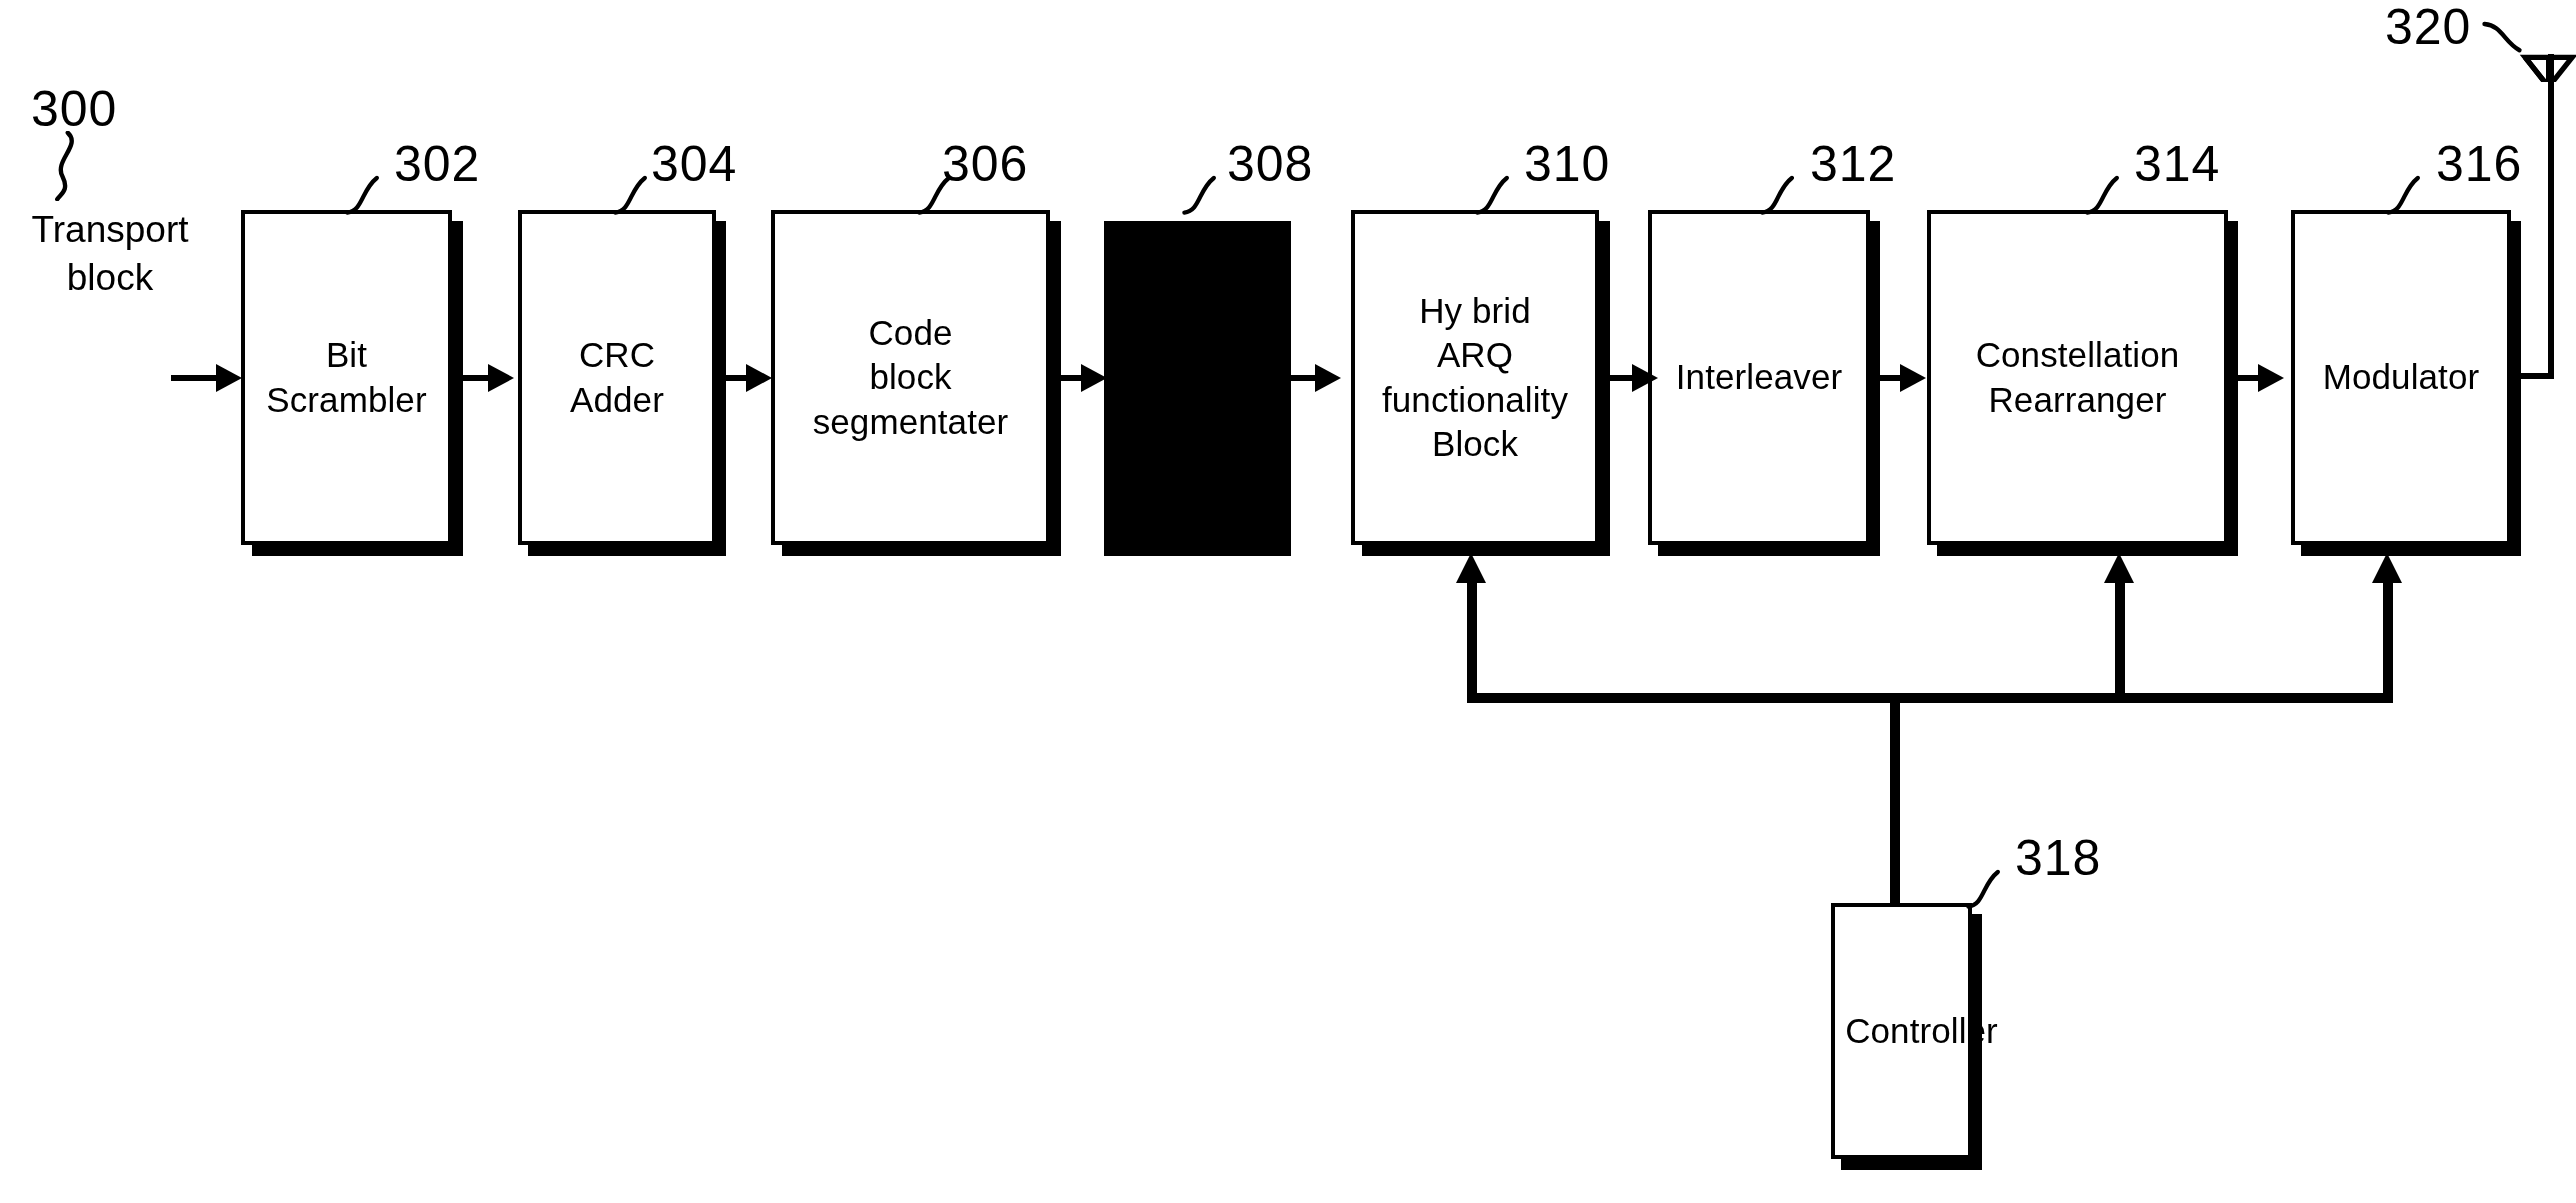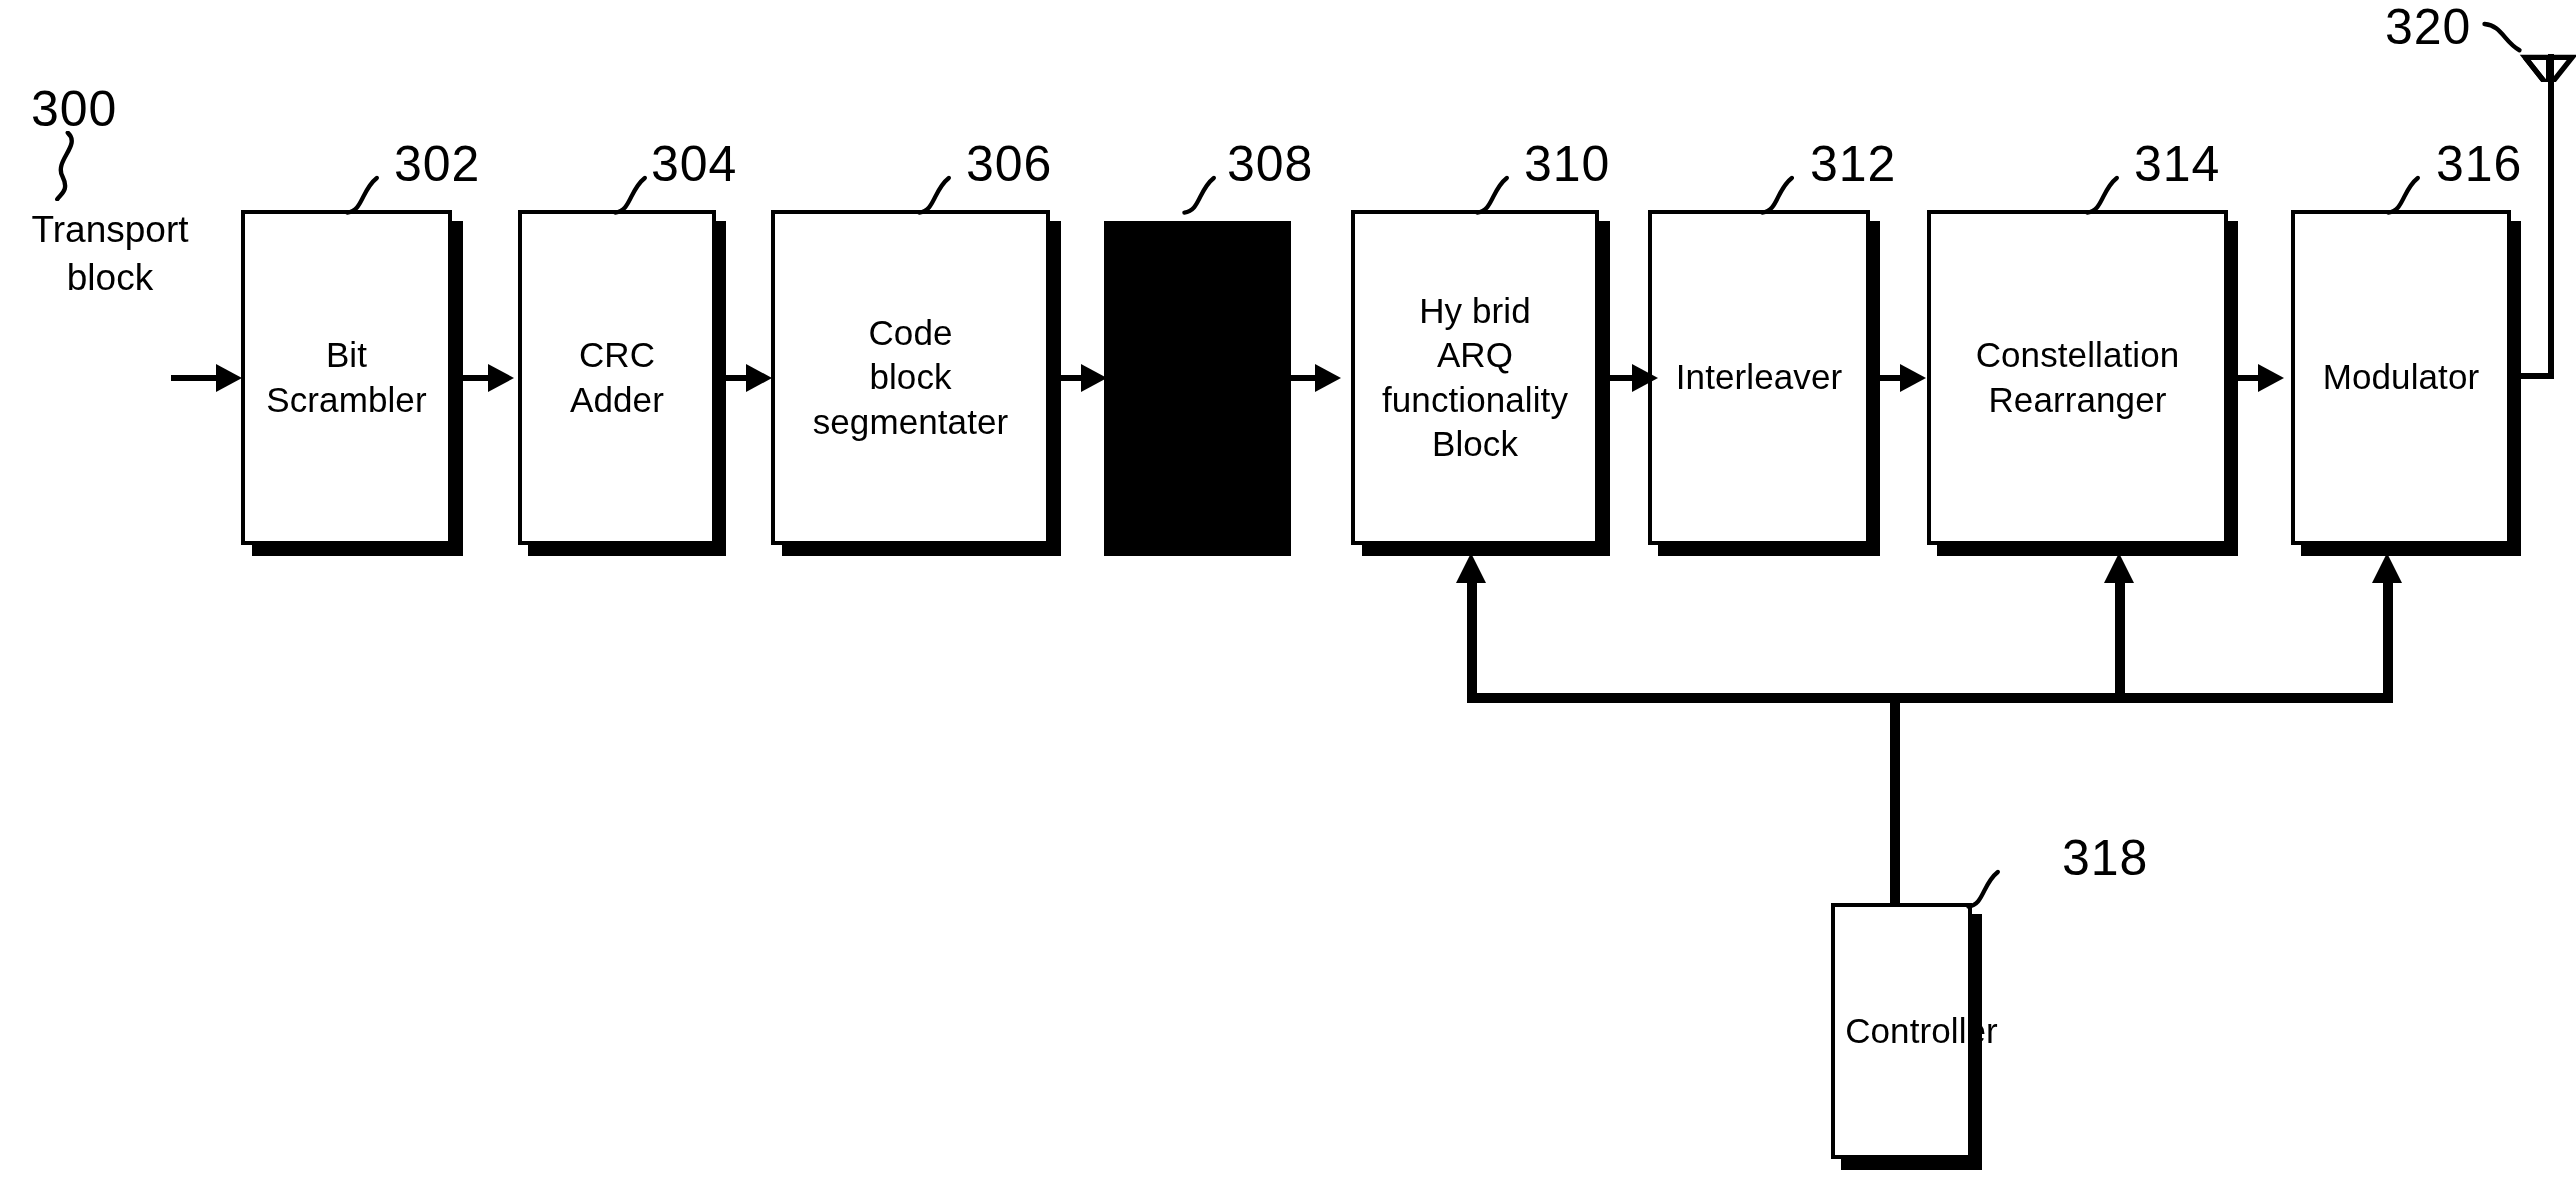--- a/index.html
+++ b/index.html
@@ -73,21 +73,21 @@
 
   <div class="shadow" style="left:782px;top:221px;width:279px;height:335px;"></div>
   <div class="pbox" style="left:771px;top:210px;width:279px;height:335px;">
     <span class="lbl">Code
 block
 segmentater</span>
   </div>
   <svg class="leader" style="left:914px;top:171px;width:61px;height:45px;" viewBox="0 0 70 52" width="61" height="45">
     <path d="M6,48 C24,46 22,22 40,8" stroke="#000" stroke-width="5" fill="none" stroke-linecap="round"></path>
   </svg>
-  <div class="refnum" style="left:966px;top:139px;text-align:right;">306</div>
+  <div class="refnum" style="left:942px;top:139px;text-align:right;">306</div>
 
   <div class="hline" style="left:1050px;top:375px;width:38px;"></div>
   <div class="arrowR" style="left:1081px;top:364px;"></div>
 
   <div class="shadow" style="left:1104px;top:221px;width:187px;height:335px;"></div>
   <svg class="leader" style="left:1179px;top:171px;width:61px;height:45px;" viewBox="0 0 70 52" width="61" height="45">
     <path d="M6,48 C24,46 22,22 40,8" stroke="#000" stroke-width="5" fill="none" stroke-linecap="round"></path>
   </svg>
   <div class="refnum" style="left:1227px;top:139px;">308</div>
 
@@ -168,16 +168,16 @@
 
   <div class="thickv" style="left:1890px;top:693px;height:214px;"></div>
 
   <div class="shadow" style="left:1841px;top:914px;width:141px;height:256px;"></div>
   <div class="pbox" style="left:1831px;top:903px;width:141px;height:256px;padding-left:40px;">
     <span class="lbl">Controller</span>
   </div>
   <svg class="leader" style="left:1963px;top:865px;width:61px;height:45px;" viewBox="0 0 70 52" width="61" height="45">
     <path d="M6,48 C24,46 22,22 40,8" stroke="#000" stroke-width="5" fill="none" stroke-linecap="round"></path>
   </svg>
-  <div class="refnum" style="left:2015px;top:833px;margin-left:47px;">318</div>
+  <div class="refnum" style="left:2015px;top:833px;">318</div>
 
 </div>
 
 
 </body></html>

